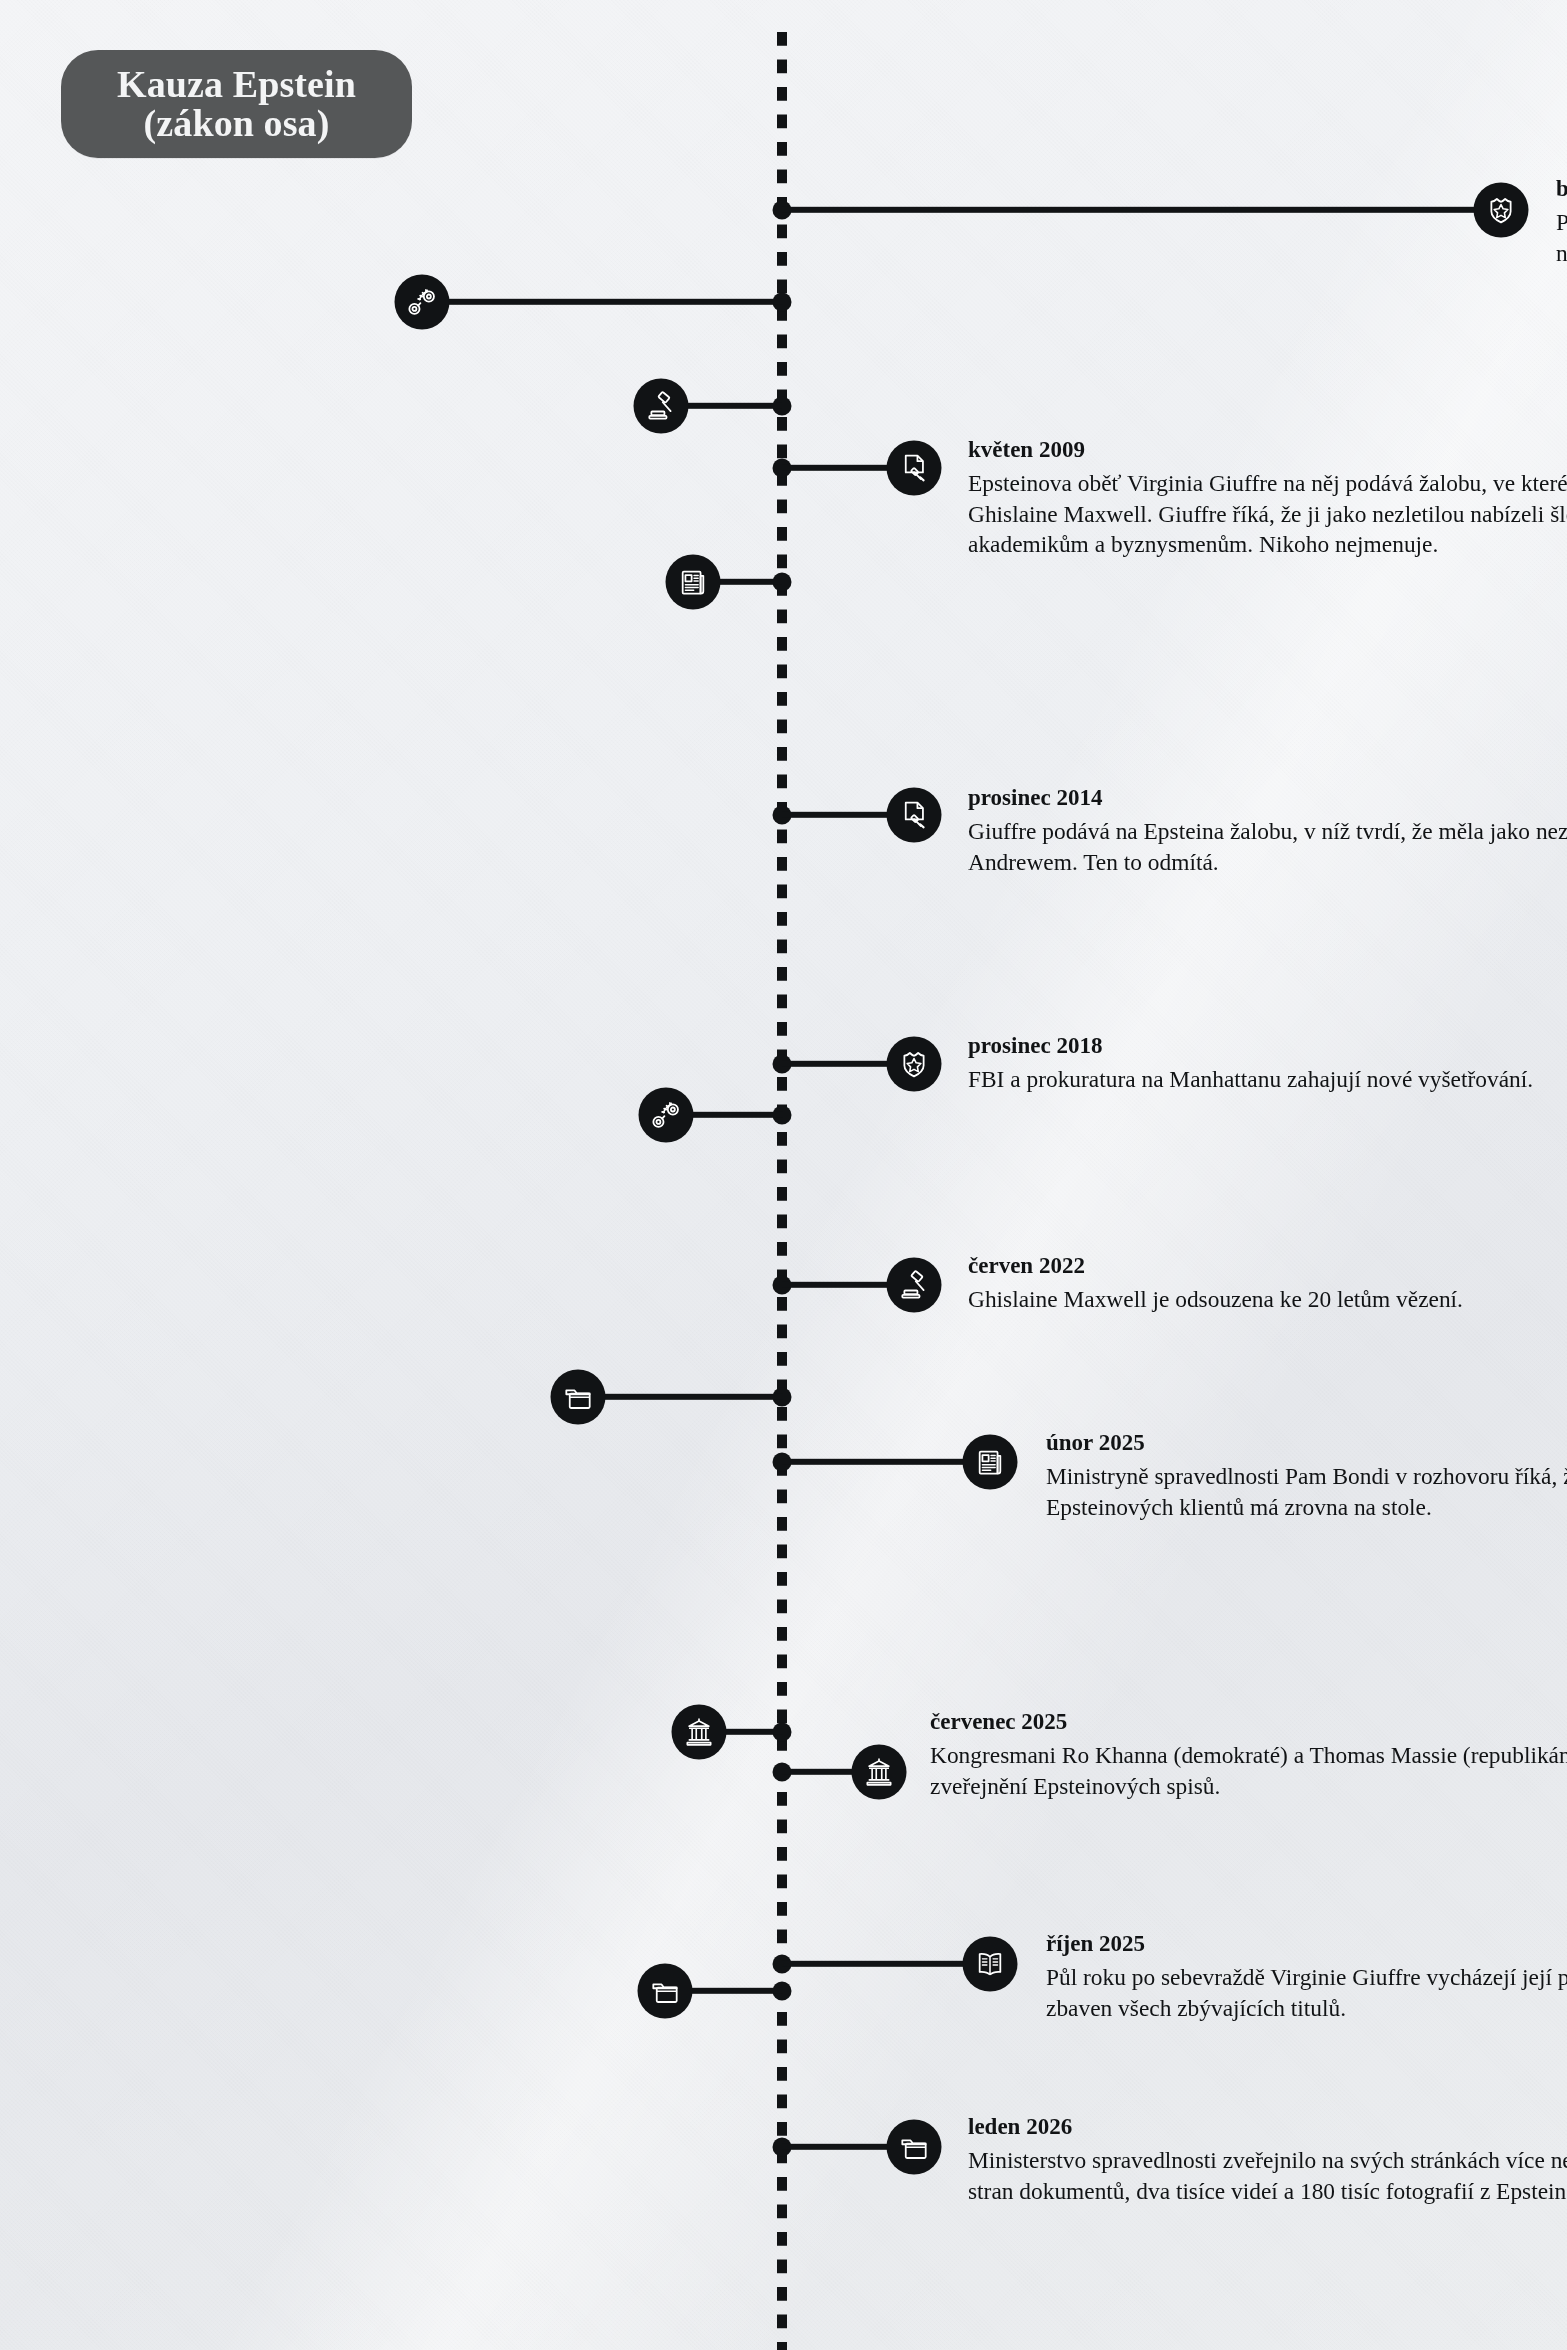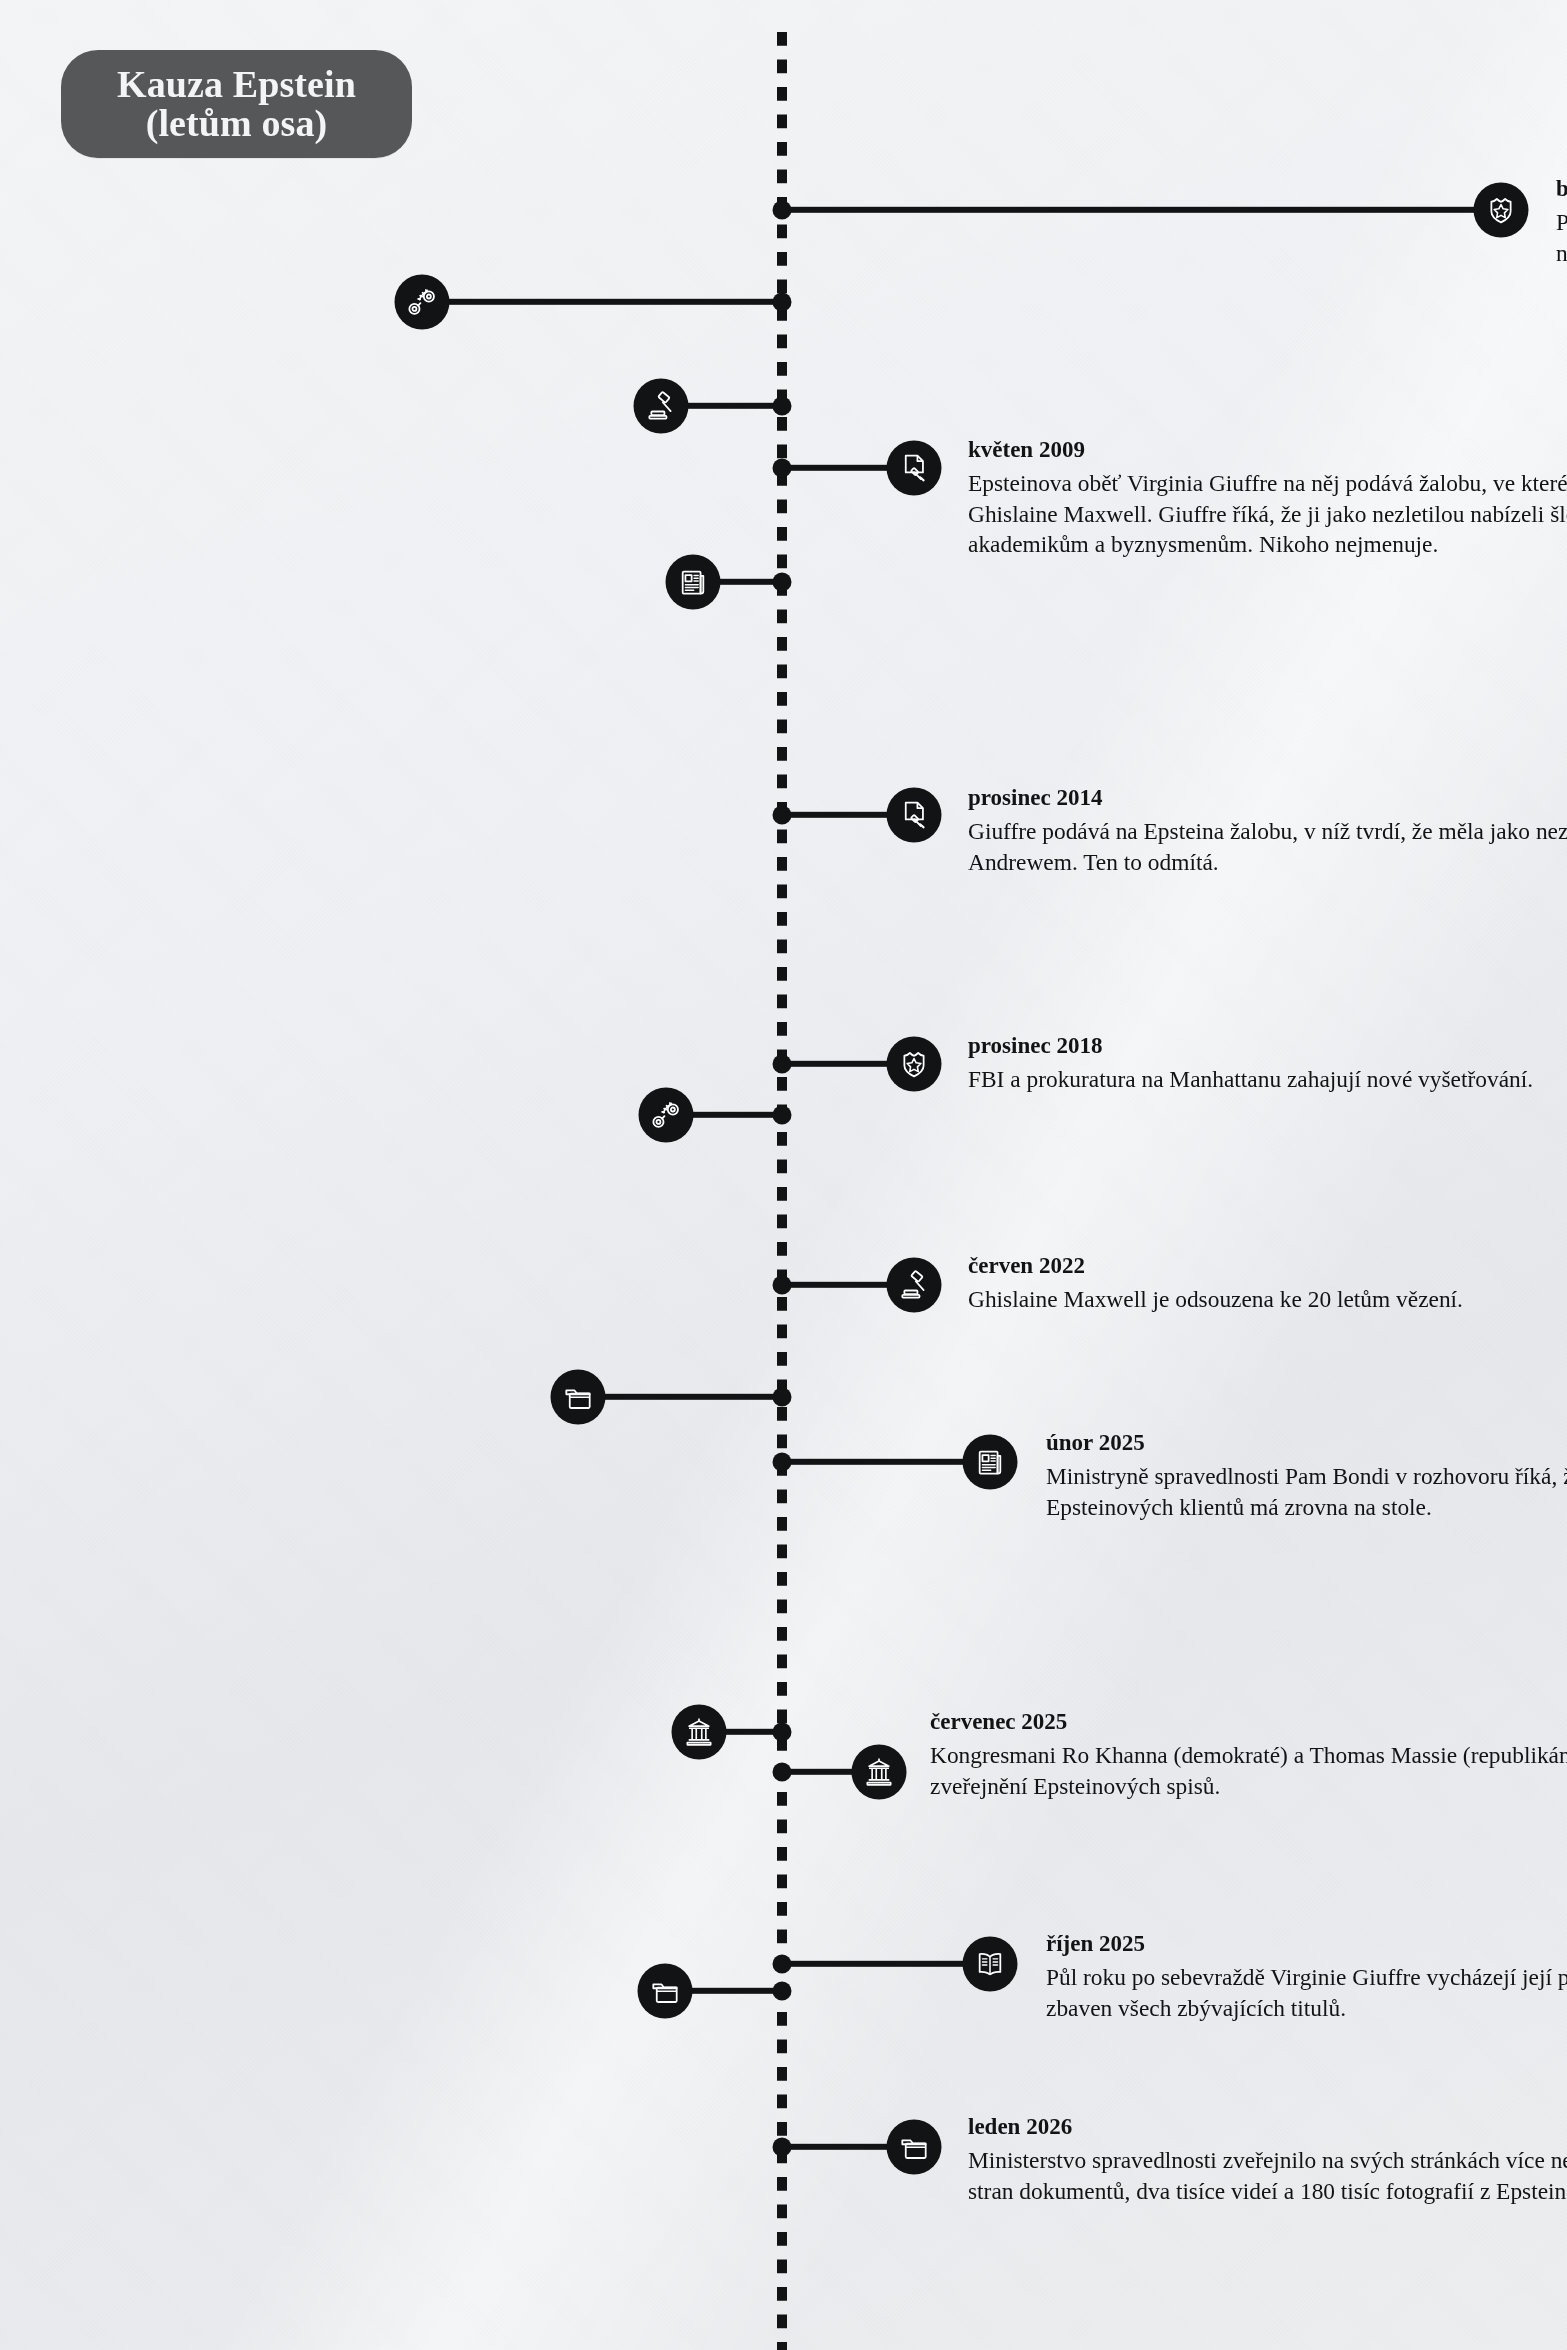--- a/index.html
+++ b/index.html
@@ -78,21 +78,21 @@
 <div id="paper"></div>
 <div id="grain"></div>
 
 <div id="stage">
 
   <div id="axis"></div>
 
   <div id="title-card">
     <div class="t">
       <span>Kauza Epstein</span><br>
-      <span>(letům osa)</span>
+      <span>(zákon osa)</span>
     </div>
   </div>
 
   <div id="events">
   <div class="row right">
     <div class="node" style="top:178px"></div>
     <div class="connector" style="left:782px;top:178px;width:719px"></div>
     <div class="badge" style="left:1501px;top:178px">
           <svg viewBox="0 0 48 48" fill="none" stroke="#ffffff" stroke-width="2.6" stroke-linejoin="round">
       <path d="M10 12c4 0 6-2 8-4 2 2 4 4 6 4s4-2 6-4c2 2 4 4 8 4v14c0 8-8 13-14 16-6-3-14-8-14-16z"></path>

